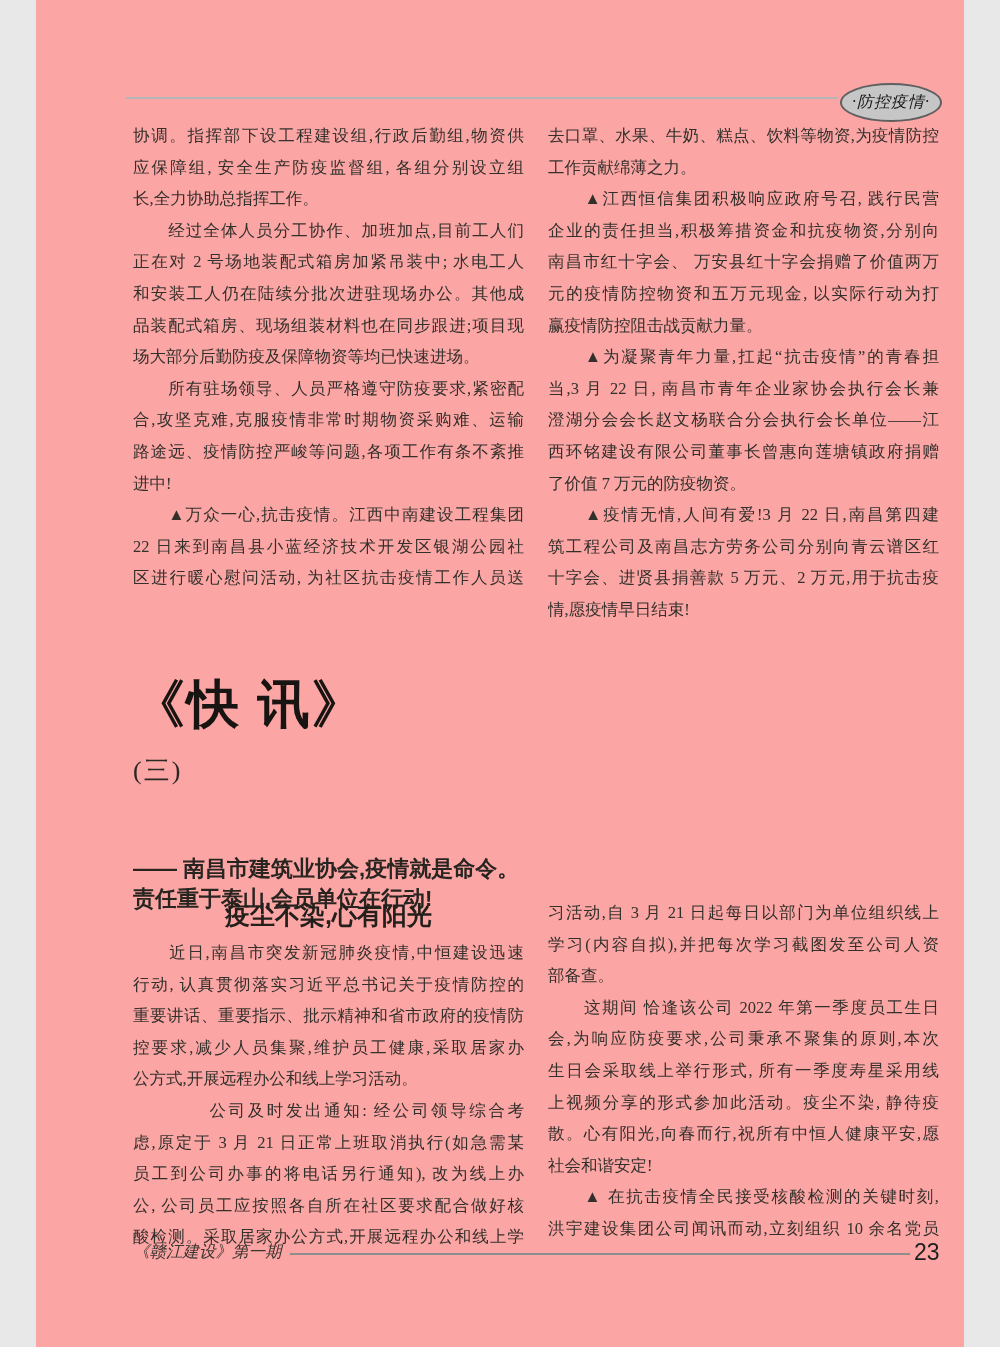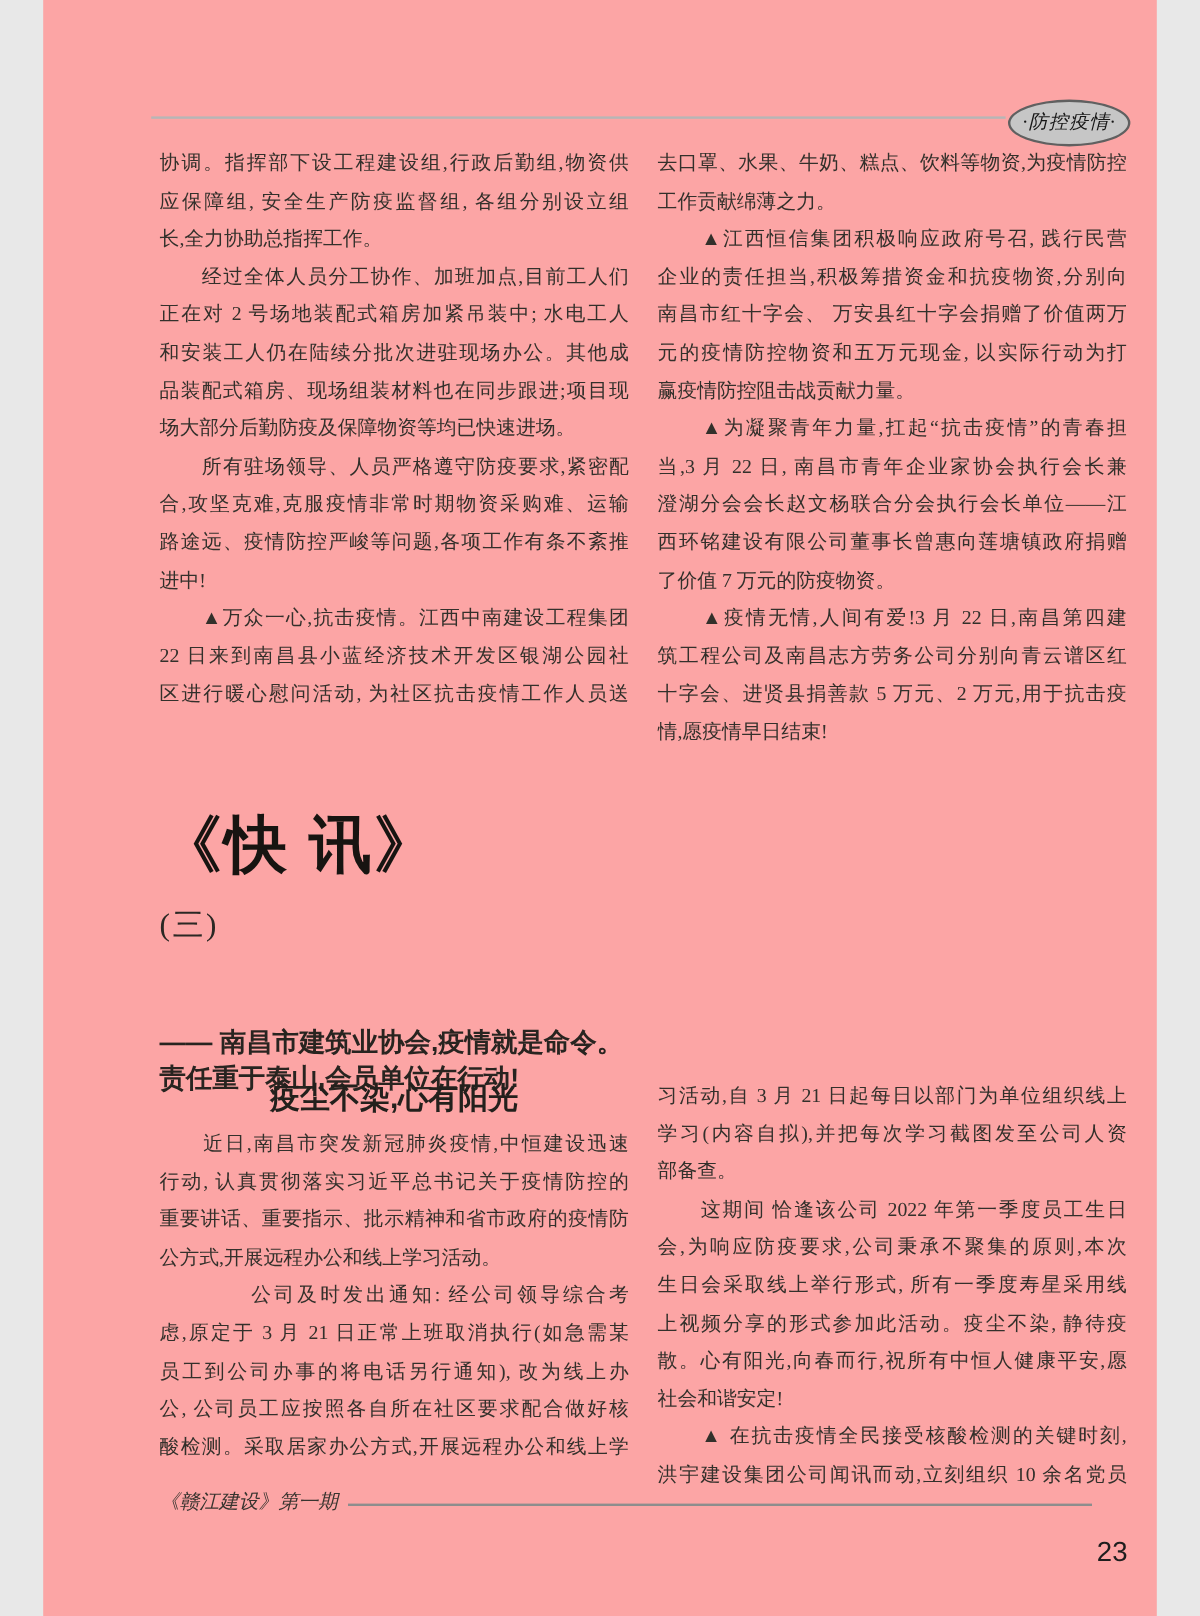--- a/index.html
+++ b/index.html
@@ -42,21 +42,21 @@
   .section-heading {
     height:40px; line-height:36px; text-align:center;
     font-size:25px; font-weight:bold;
     font-family:"Liberation Sans","DejaVu Sans",sans-serif; color:#23201c;
   }
   
   .footer-journal { position:absolute; left:97px; top:1241px; font-size:16.5px; font-style:italic; color:#38342f; }
   .footer-rule { position:absolute; left:254px; top:1253px; width:620px; height:2px; background:#8d8d8d; }
   .footer-page {
     position:absolute; left:878px; top:1239px; font-size:23px;
-    font-family:"Liberation Sans","DejaVu Sans",sans-serif; color:#1e1e1e;margin-top:41px;
+    font-family:"Liberation Sans","DejaVu Sans",sans-serif; color:#1e1e1e;
   }
 </style>
 </head>
 <body>
 
 <div class="page">
 
   <div class="header-rule"></div>
   <div class="badge">
     <span>·防控疫情·</span>
@@ -104,20 +104,21 @@
     <div>—— 南昌市建筑业协会,疫情就是命令。</div>
     <div>责任重于泰山,会员单位在行动!</div>
   </div>
 
   <div class="col col-left bottom-col">
     <div class="section-heading">疫尘不染,心有阳光</div>
     <div>
         <div class="ln">　　近日,南昌市突发新冠肺炎疫情,中恒建设迅速</div>
         <div class="ln">行动, 认真贯彻落实习近平总书记关于疫情防控的</div>
         <div class="ln">重要讲话、重要指示、批示精神和省市政府的疫情防</div>
+        <div class="ln">控要求,减少人员集聚,维护员工健康,采取居家办</div>
         <div class="ln end">公方式,开展远程办公和线上学习活动。</div>
         <div class="ln">　　　　公司及时发出通知: 经公司领导综合考</div>
         <div class="ln">虑,原定于 3 月 21 日正常上班取消执行(如急需某</div>
         <div class="ln">员工到公司办事的将电话另行通知), 改为线上办</div>
         <div class="ln">公, 公司员工应按照各自所在社区要求配合做好核</div>
         <div class="ln">酸检测。采取居家办公方式,开展远程办公和线上学</div>
       </div>
   </div>
   <div class="col col-right bottom-col">
       <div class="ln">习活动,自 3 月 21 日起每日以部门为单位组织线上</div>

